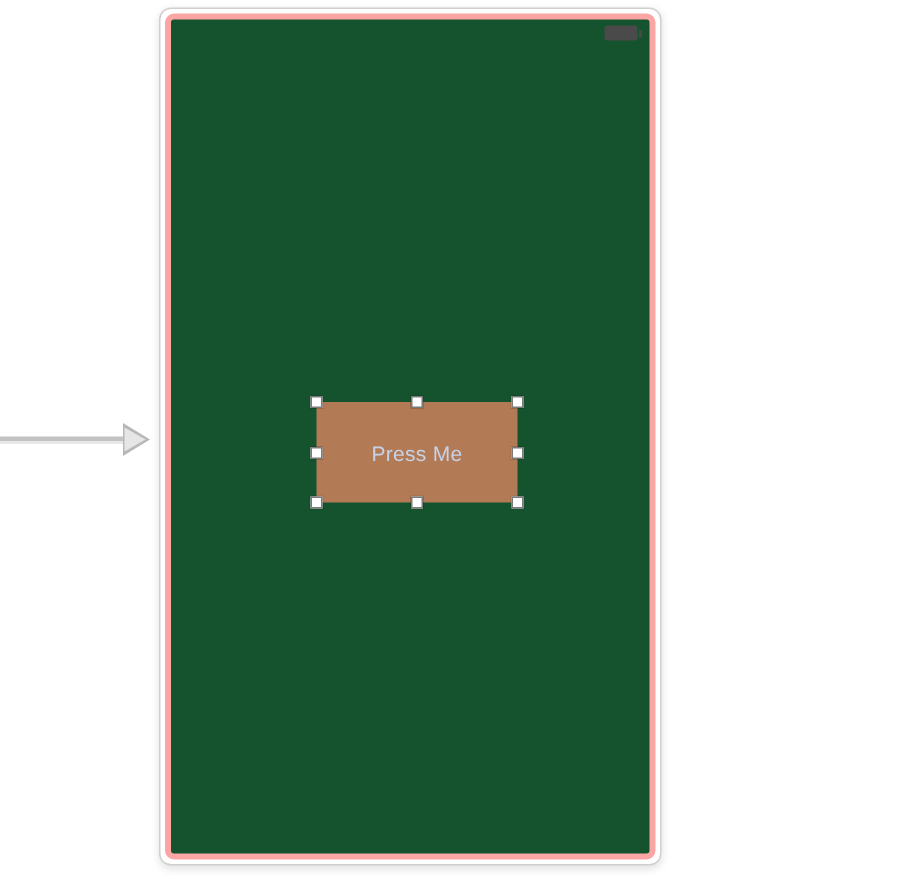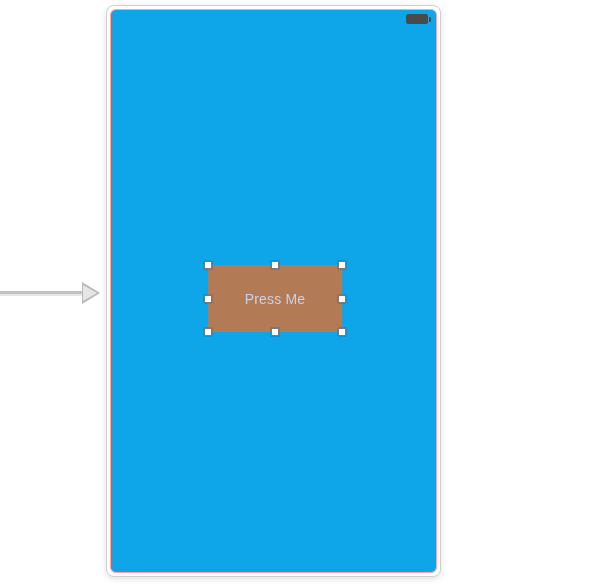--- a/index.html
+++ b/index.html
@@ -22,22 +22,22 @@
       border: 1px solid #d0d0d0;
       box-shadow: 0 2px 6px rgba(0,0,0,0.12);
     }
     .canvas-inner {
       position: absolute;
       left: 3px;
       right: 3px;
       top: 3px;
       bottom: 3px;
       border-radius: 6px;
-      border: 1px solid #fca5a5;
-      background: #0ea5e9;
+      border: 4px solid #fca5a5;
+      background: #14532d;
     }
     .status-bar {
       position: absolute;
       top: 4px;
       right: 8px;
     }
     .battery-body {
       width: 22px;
       height: 10px;
       border: 1.4px solid #4a4a4a;

